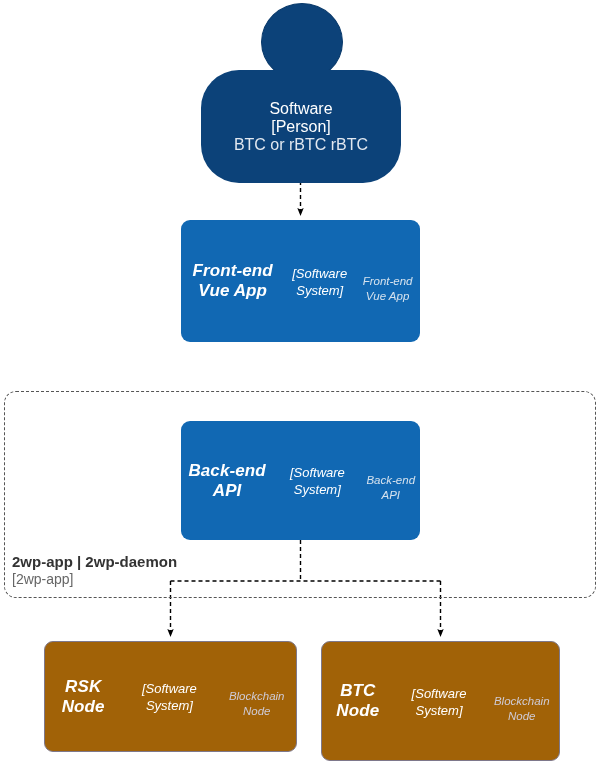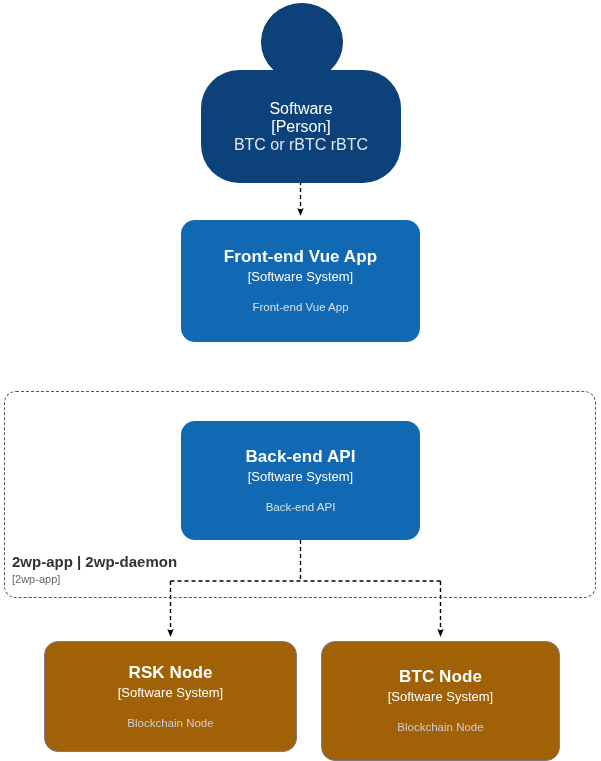--- a/index.html
+++ b/index.html
@@ -24,27 +24,28 @@
     left: 0;
     top: 0;
     width: 601px;
     height: 761px;
     overflow: visible;
   }
   .node {
     position: absolute;
     box-sizing: border-box;
     display: flex;
-    flex-direction: column;
+    flex-direction: row;
     align-items: center;
     justify-content: center;
     text-align: center;
-    border-radius: 14px;
+    border-radius: 9px;
     color: #ffffff;
     z-index: 3;
+    font-style: italic;
   }
   .node .title {
     font-weight: bold;
     font-size: 17px;
     line-height: 20px;
     letter-spacing: 0.1px;
   }
   .node .type {
     font-size: 13px;
     line-height: 17px;
@@ -132,21 +133,21 @@
     text-align: left;
   }
   #boundary-label .b-title {
     font-size: 15px;
     font-weight: bold;
     color: #333333;
     line-height: 18px;
     white-space: nowrap;
   }
   #boundary-label .b-type {
-    font-size: 11px;
+    font-size: 14px;
     color: #666666;
     line-height: 14px;
     margin-top: 1px;
   }
 </style>
 </head>
 <body>
 
 <div id="canvas">
 

